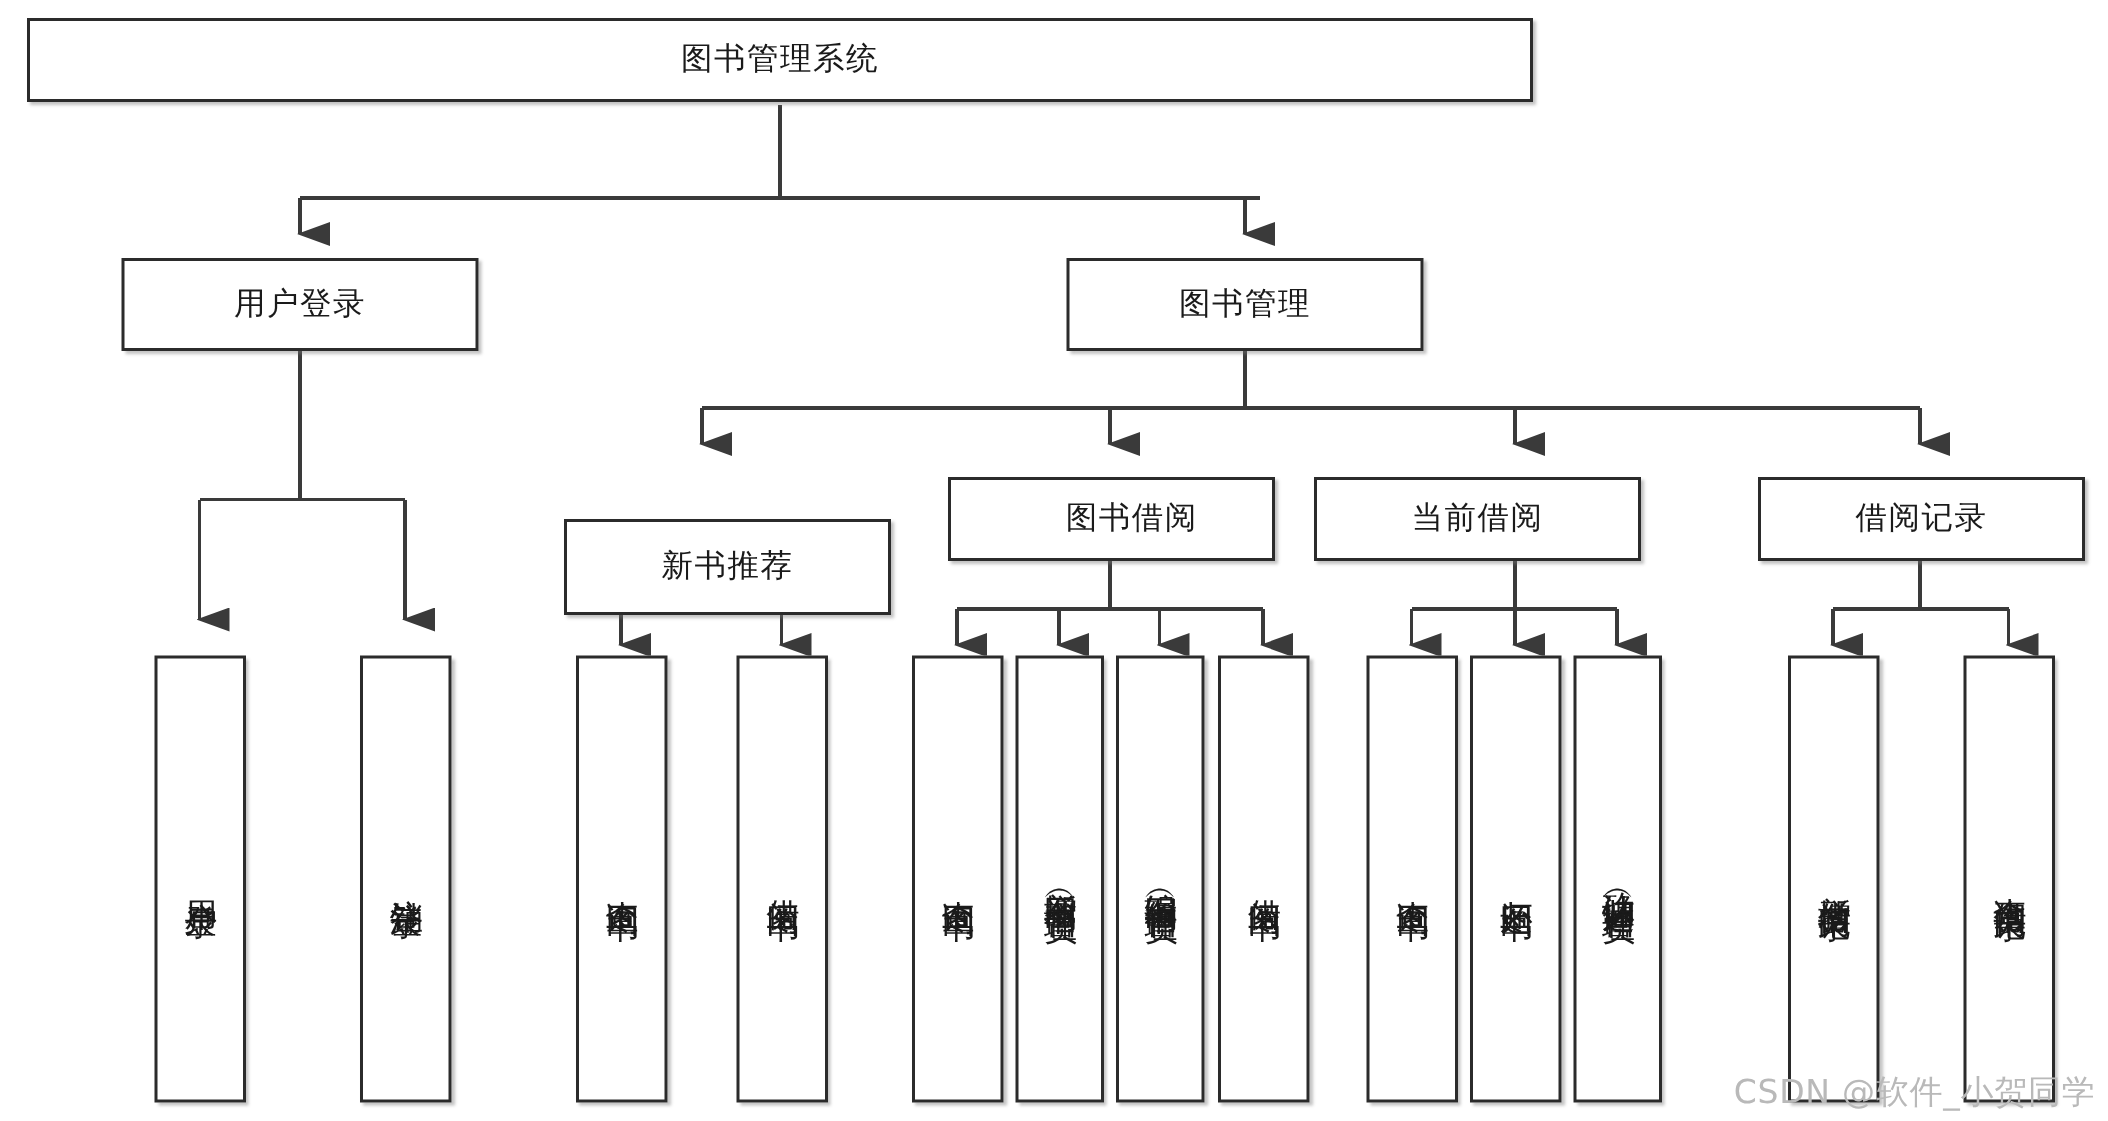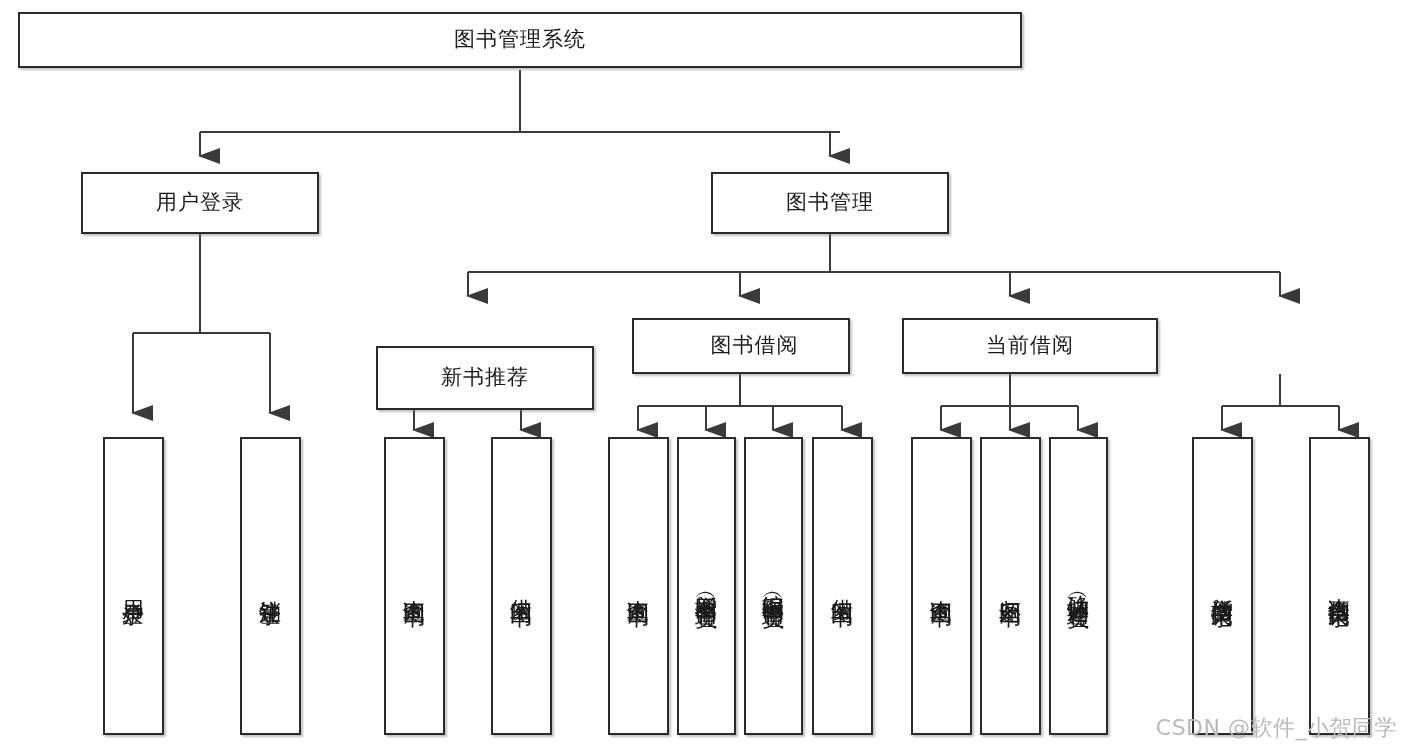--- a/index.html
+++ b/index.html
@@ -133,22 +133,25 @@
   <div class="node horiz" style="left:711px; top:172px; width:238px; height:62px;">
     <span>图书管理</span>
   </div>
 
   <div class="node horiz" style="left:376px; top:318px; width:218px; height:64px;margin-top:28px;">
     <span>新书推荐</span>
   </div>
   <div class="node horiz" style="left:632px; top:318px; width:218px; height:56px;padding-left:27px;">
     <span>图书借阅</span>
   </div>
-  <div class="node horiz" style="left:902px; top:318px; width:256px; height:56px;">
+  <div class="node horiz" style="left:876px; top:318px; width:218px; height:56px;">
     <span>当前借阅</span>
+  </div>
+  <div class="node horiz" style="left:1172px; top:318px; width:218px; height:56px;">
+    <span>借阅记录</span>
   </div>
 
   <div class="node vert" style="left:103px; top:437px; width:61px; height:298px;">
     <span>用户登录</span>
   </div>
   <div class="node vert" style="left:240px; top:437px; width:61px; height:298px;">
     <span>注销登录</span>
   </div>
 
   <div class="node vert" style="left:384px; top:437px; width:61px; height:298px;">

